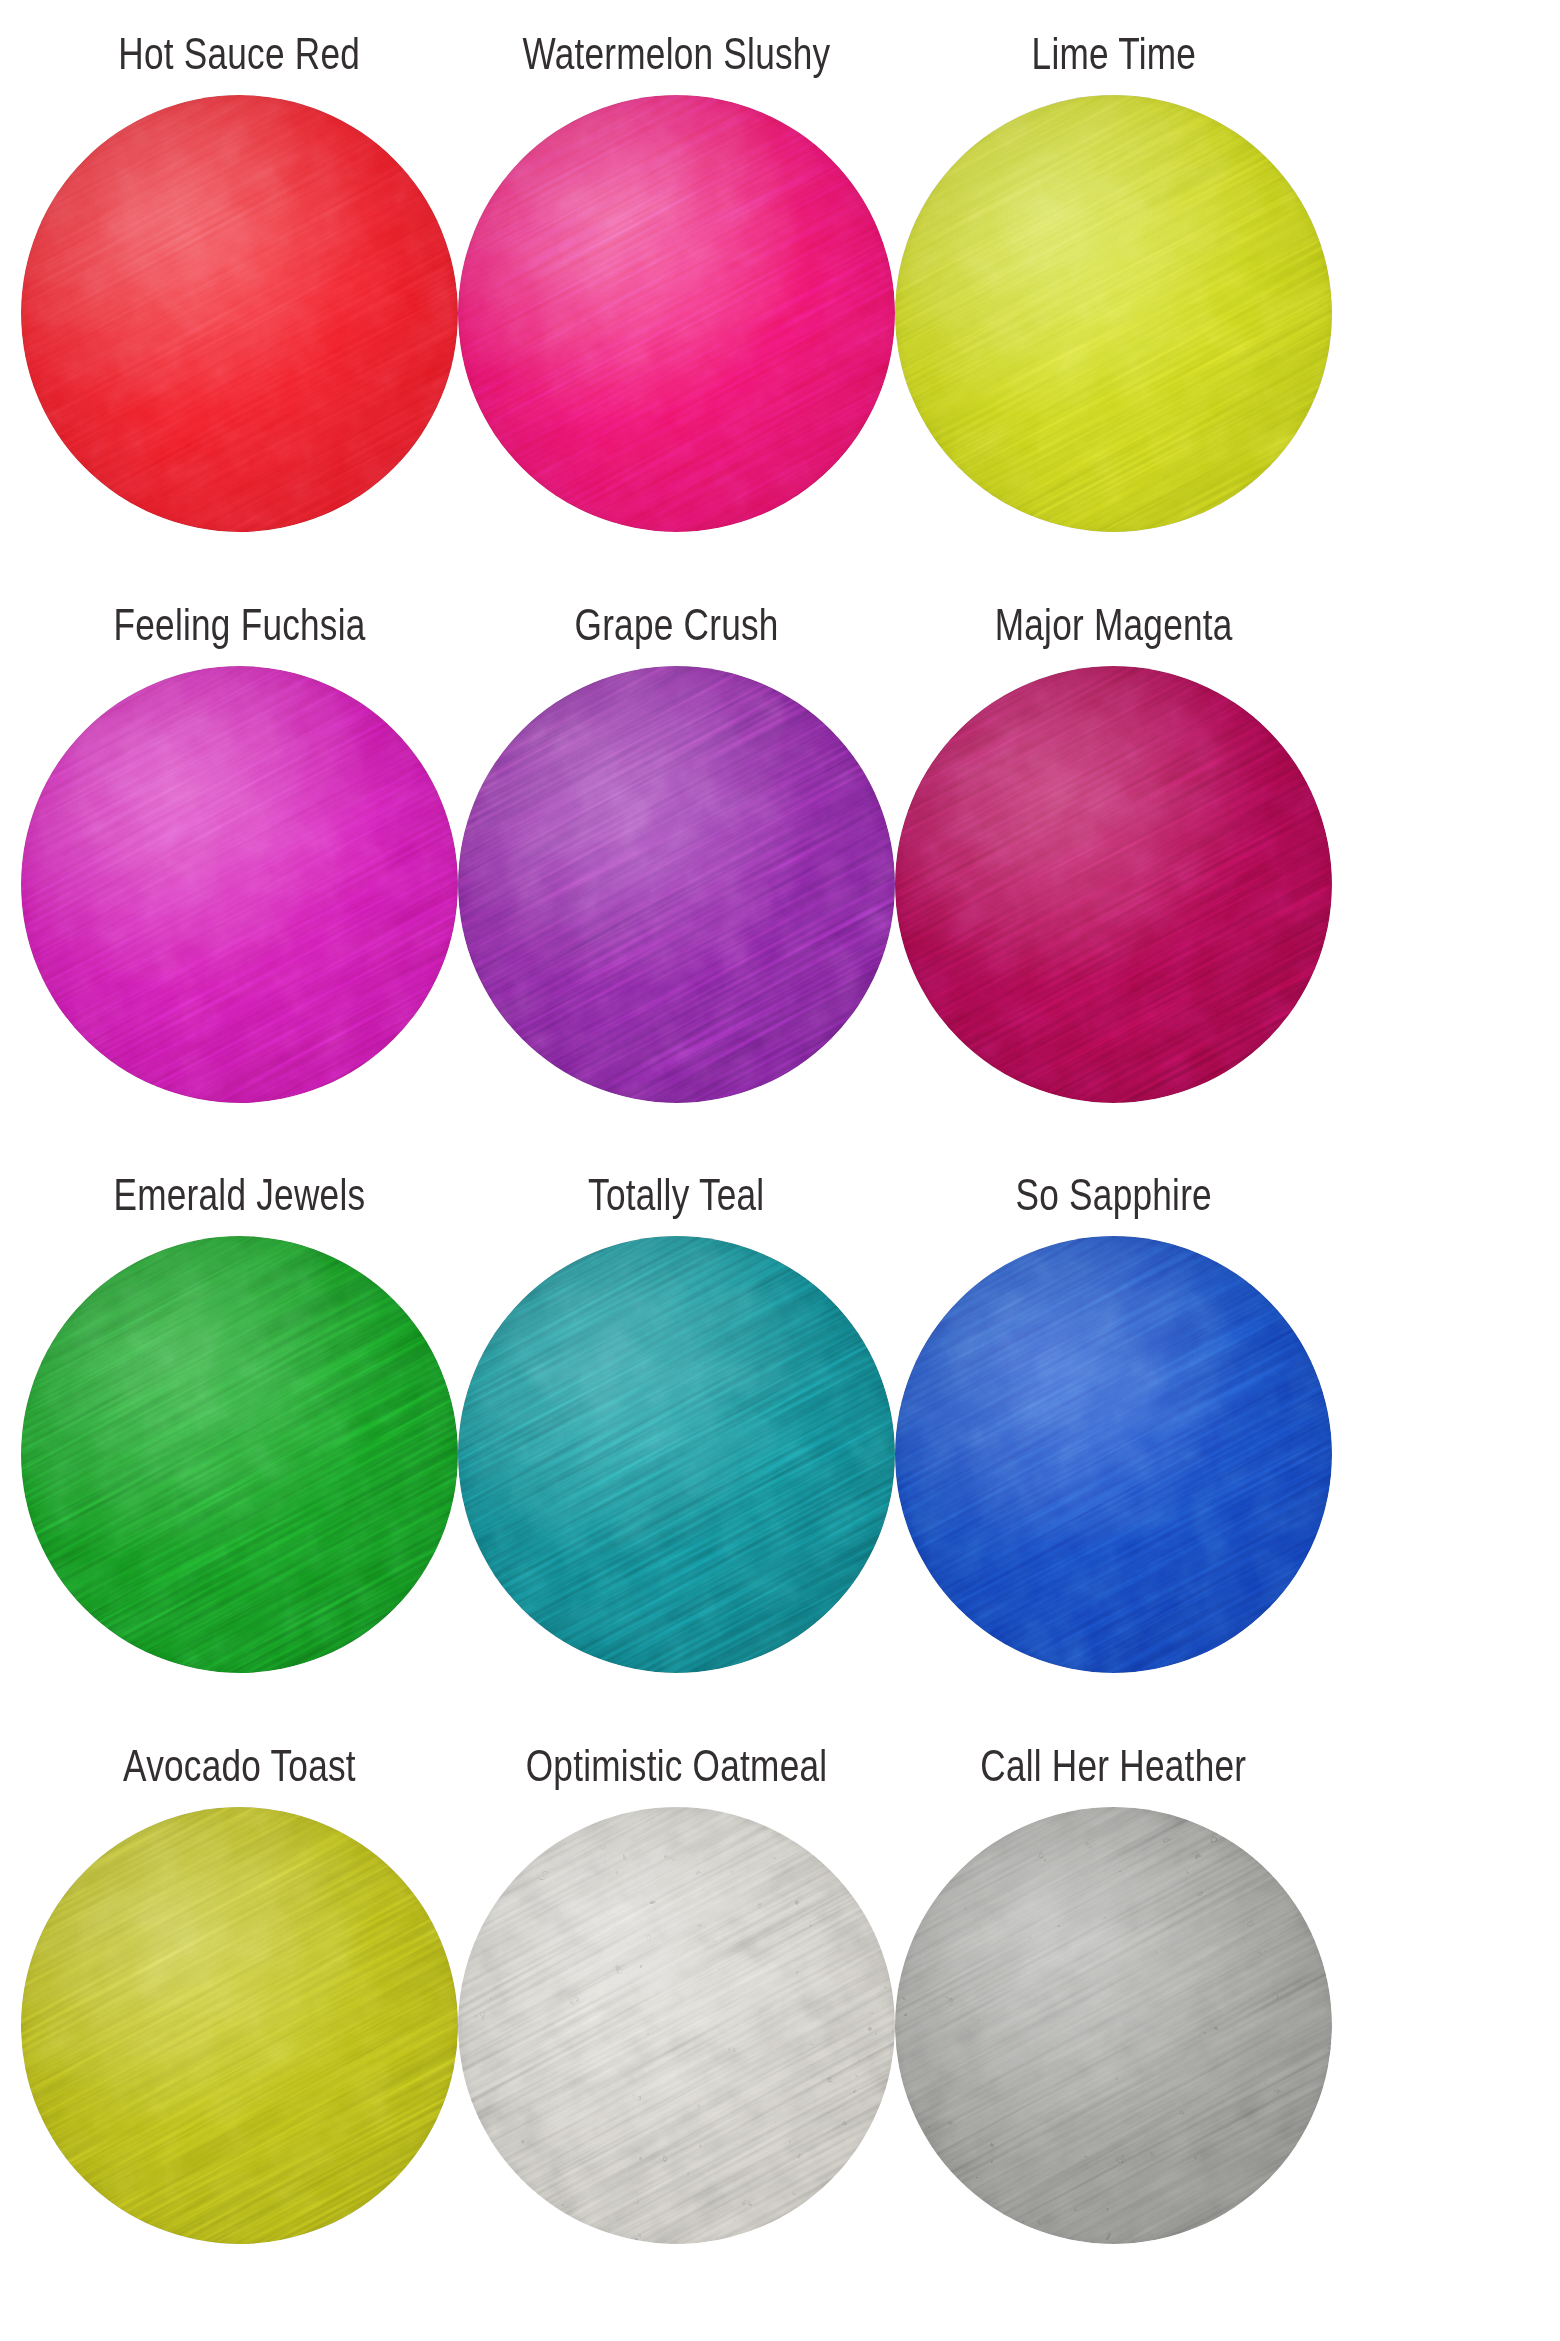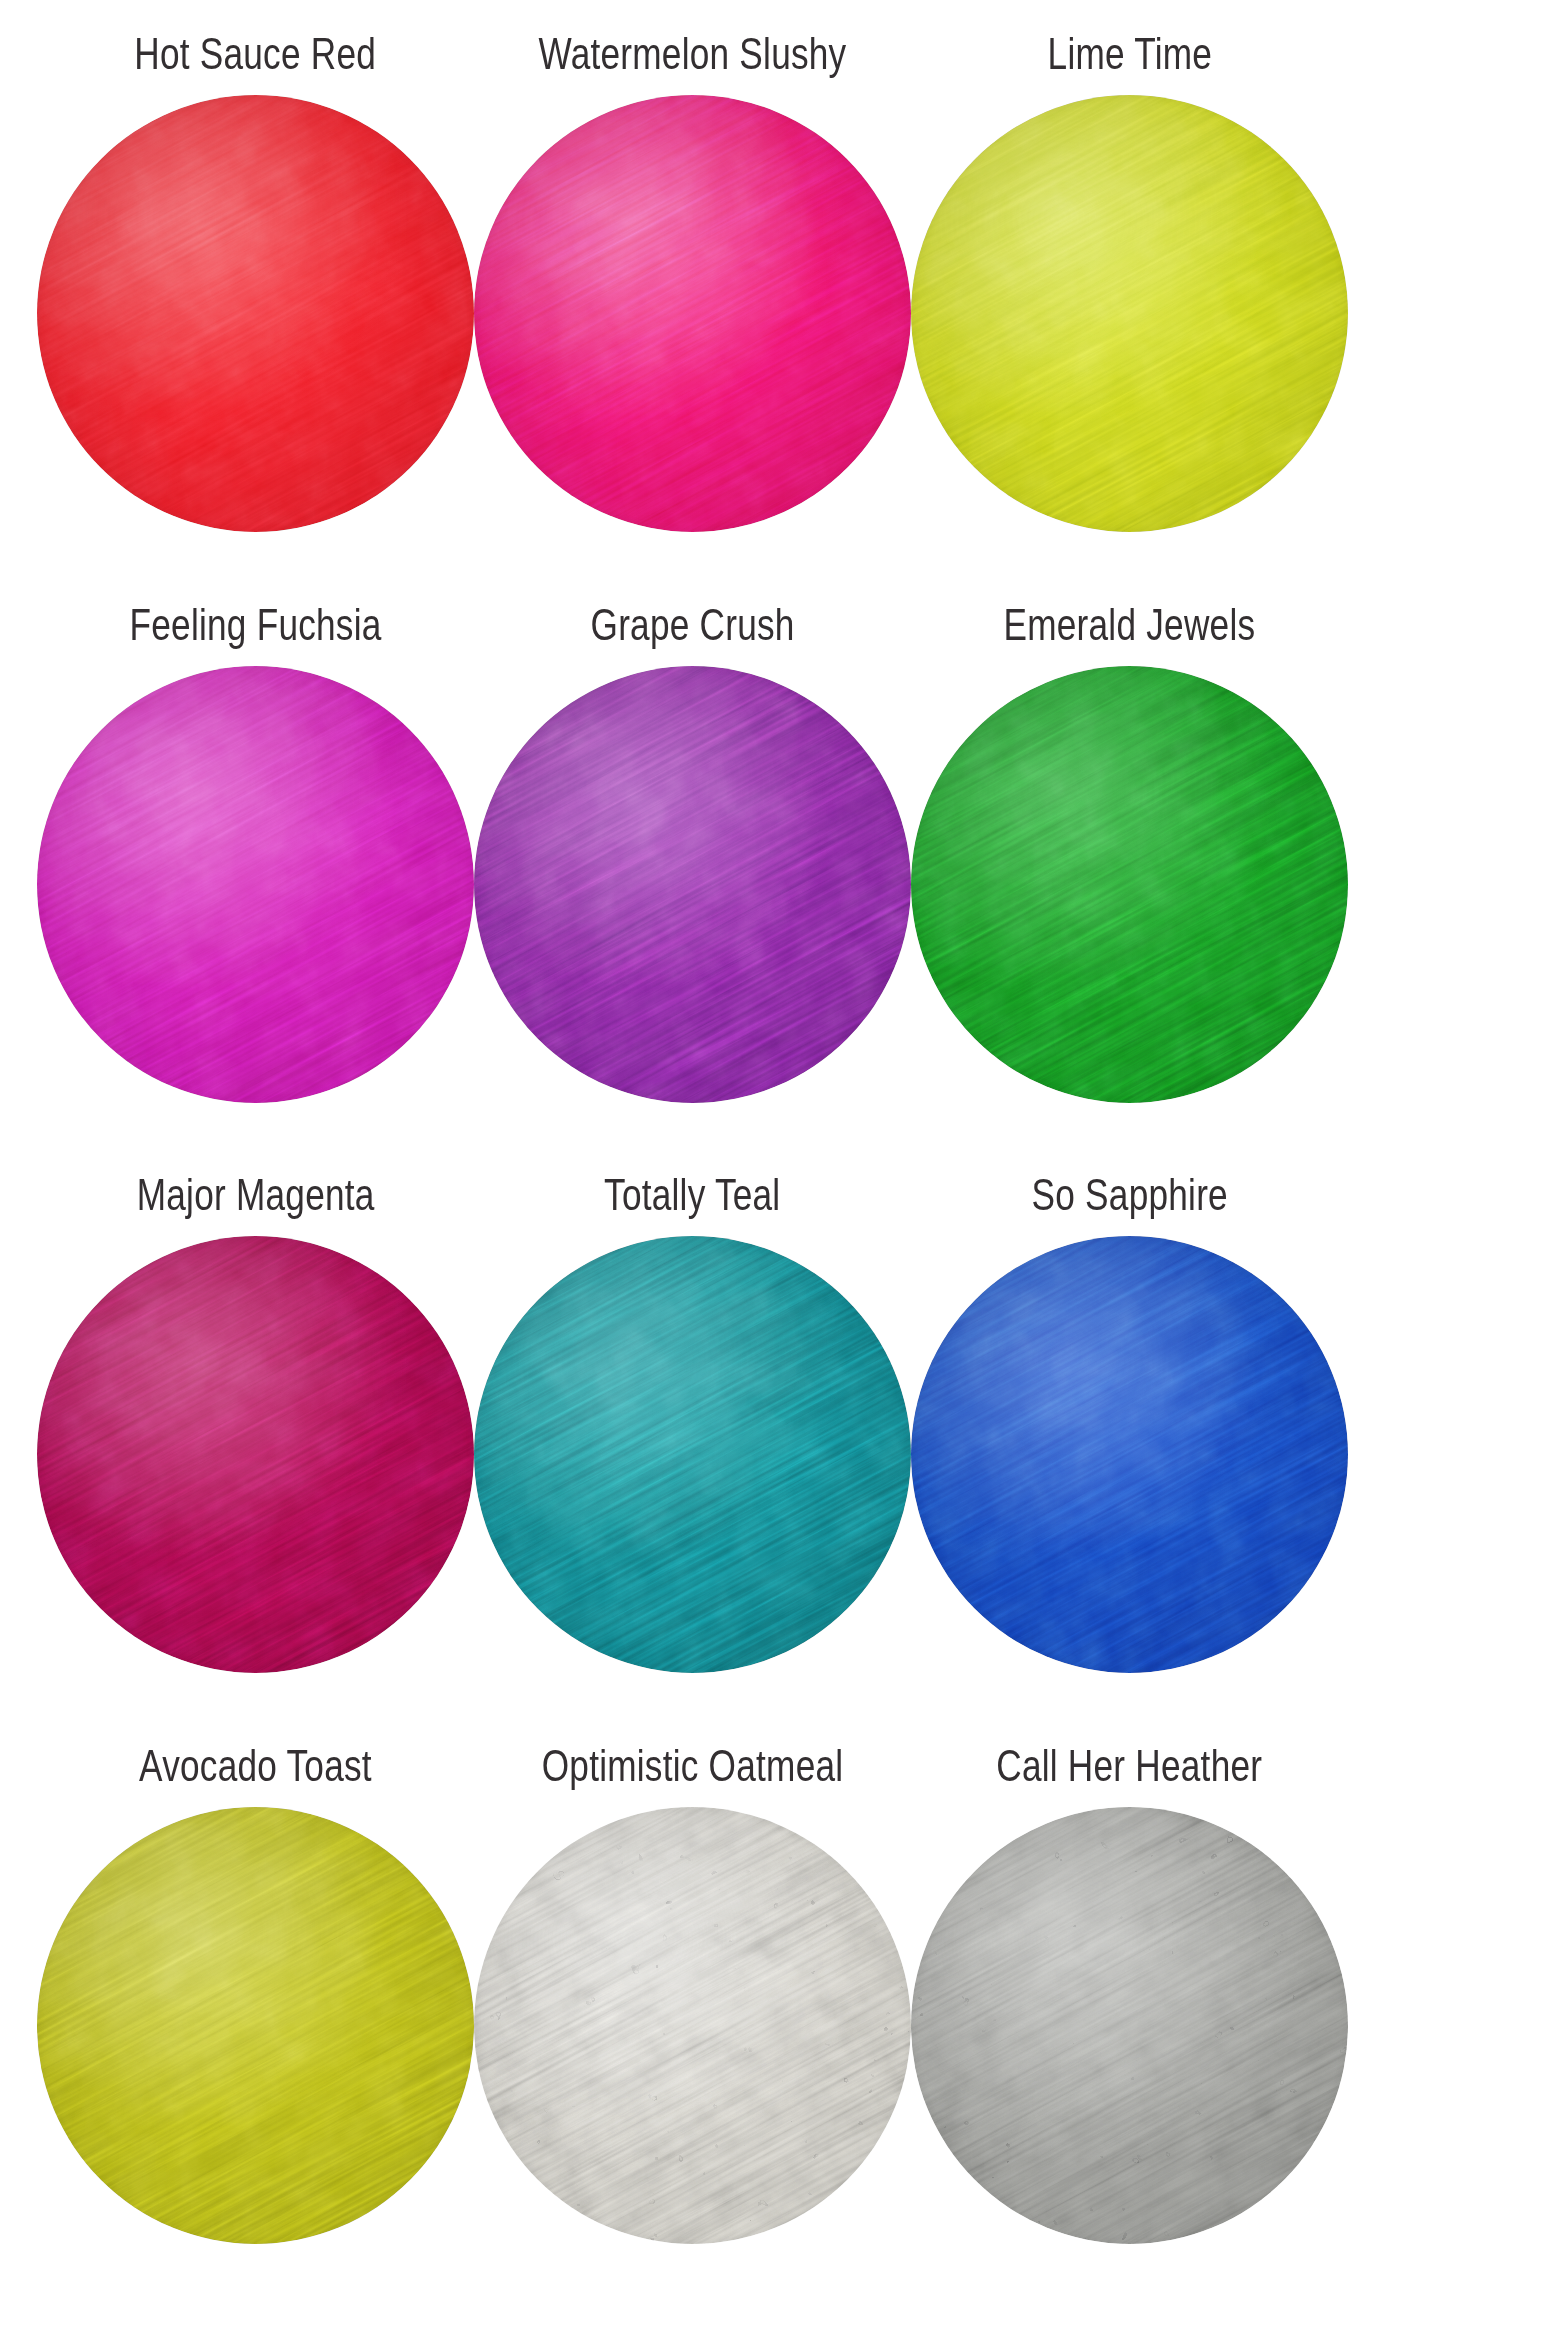--- a/index.html
+++ b/index.html
@@ -27,21 +27,20 @@
   .swatch-grid {
     display: grid;
     grid-template-columns: repeat(3, 1fr);
     grid-template-rows: repeat(4, 1fr);
     width: 1336px;
     height: 2342px;
     box-sizing: border-box;
     padding: 31px 21px 29px 21px;
     column-gap: 0px;
     row-gap: 0px;
-    margin-left: 16px;
   }
 
   .swatch-cell {
     position: relative;
     display: flex;
     flex-direction: column;
     align-items: center;
     justify-content: flex-start;
     box-sizing: border-box;
   }
@@ -310,20 +309,54 @@
                   </feComponentTransfer>
                 </filter>
                 <rect width="300" height="300" filter="url(#cld5)"></rect>
               </svg>
             </div>
             <div class="disc-sheen"></div>
             <div class="disc-edge"></div>
           </div>
         </div>
       </div>
+      <div class="swatch-cell row-2">
+        <div class="swatch-label">Major Magenta</div>
+        <div class="swatch-disc-wrap">
+          <div class="swatch-disc">
+            <div class="disc-base" style="background: radial-gradient(circle at 36% 30%, rgb(188, 36, 98) 0%, rgb(158, 8, 68) 46%, rgb(126, 5, 53) 100%);"></div>
+            <div class="disc-fibers">
+              <svg xmlns="http://www.w3.org/2000/svg" viewBox="0 0 300 300" preserveAspectRatio="none">
+                <filter id="fib6">
+                  <feTurbulence type="fractalNoise" baseFrequency="0.012 0.62" numOctaves="4" seed="46" result="t"></feTurbulence>
+                  <feColorMatrix in="t" type="saturate" values="0"></feColorMatrix>
+                  <feComponentTransfer>
+                    <feFuncA type="linear" slope="0.9"></feFuncA>
+                  </feComponentTransfer>
+                </filter>
+                <rect width="300" height="300" filter="url(#fib6)" transform="rotate(-28 150 150) scale(1.5) translate(-50 -50)"></rect>
+              </svg>
+            </div>
+            <div class="disc-fibers-soft">
+              <svg xmlns="http://www.w3.org/2000/svg" viewBox="0 0 300 300" preserveAspectRatio="none">
+                <filter id="cld6">
+                  <feTurbulence type="fractalNoise" baseFrequency="0.045" numOctaves="5" seed="68" result="t"></feTurbulence>
+                  <feColorMatrix in="t" type="saturate" values="0"></feColorMatrix>
+                  <feComponentTransfer>
+                    <feFuncA type="linear" slope="0.75"></feFuncA>
+                  </feComponentTransfer>
+                </filter>
+                <rect width="300" height="300" filter="url(#cld6)"></rect>
+              </svg>
+            </div>
+            <div class="disc-sheen"></div>
+            <div class="disc-edge"></div>
+          </div>
+        </div>
+      </div>
       <div class="swatch-cell row-3">
         <div class="swatch-label">Emerald Jewels</div>
         <div class="swatch-disc-wrap">
           <div class="swatch-disc">
             <div class="disc-base" style="background: radial-gradient(circle at 36% 30%, rgb(40, 167, 52) 0%, rgb(19, 139, 29) 46%, rgb(12, 109, 21) 100%);"></div>
             <div class="disc-fibers">
               <svg xmlns="http://www.w3.org/2000/svg" viewBox="0 0 300 300" preserveAspectRatio="none">
                 <filter id="fib7">
                   <feTurbulence type="fractalNoise" baseFrequency="0.012 0.62" numOctaves="4" seed="53" result="t"></feTurbulence>
                   <feColorMatrix in="t" type="saturate" values="0"></feColorMatrix>
@@ -337,54 +370,20 @@
             <div class="disc-fibers-soft">
               <svg xmlns="http://www.w3.org/2000/svg" viewBox="0 0 300 300" preserveAspectRatio="none">
                 <filter id="cld7">
                   <feTurbulence type="fractalNoise" baseFrequency="0.045" numOctaves="5" seed="73" result="t"></feTurbulence>
                   <feColorMatrix in="t" type="saturate" values="0"></feColorMatrix>
                   <feComponentTransfer>
                     <feFuncA type="linear" slope="0.75"></feFuncA>
                   </feComponentTransfer>
                 </filter>
                 <rect width="300" height="300" filter="url(#cld7)"></rect>
-              </svg>
-            </div>
-            <div class="disc-sheen"></div>
-            <div class="disc-edge"></div>
-          </div>
-        </div>
-      </div>
-      <div class="swatch-cell row-2">
-        <div class="swatch-label">Major Magenta</div>
-        <div class="swatch-disc-wrap">
-          <div class="swatch-disc">
-            <div class="disc-base" style="background: radial-gradient(circle at 36% 30%, rgb(188, 36, 98) 0%, rgb(158, 8, 68) 46%, rgb(126, 5, 53) 100%);"></div>
-            <div class="disc-fibers">
-              <svg xmlns="http://www.w3.org/2000/svg" viewBox="0 0 300 300" preserveAspectRatio="none">
-                <filter id="fib6">
-                  <feTurbulence type="fractalNoise" baseFrequency="0.012 0.62" numOctaves="4" seed="46" result="t"></feTurbulence>
-                  <feColorMatrix in="t" type="saturate" values="0"></feColorMatrix>
-                  <feComponentTransfer>
-                    <feFuncA type="linear" slope="0.9"></feFuncA>
-                  </feComponentTransfer>
-                </filter>
-                <rect width="300" height="300" filter="url(#fib6)" transform="rotate(-28 150 150) scale(1.5) translate(-50 -50)"></rect>
-              </svg>
-            </div>
-            <div class="disc-fibers-soft">
-              <svg xmlns="http://www.w3.org/2000/svg" viewBox="0 0 300 300" preserveAspectRatio="none">
-                <filter id="cld6">
-                  <feTurbulence type="fractalNoise" baseFrequency="0.045" numOctaves="5" seed="68" result="t"></feTurbulence>
-                  <feColorMatrix in="t" type="saturate" values="0"></feColorMatrix>
-                  <feComponentTransfer>
-                    <feFuncA type="linear" slope="0.75"></feFuncA>
-                  </feComponentTransfer>
-                </filter>
-                <rect width="300" height="300" filter="url(#cld6)"></rect>
               </svg>
             </div>
             <div class="disc-sheen"></div>
             <div class="disc-edge"></div>
           </div>
         </div>
       </div>
       <div class="swatch-cell row-3">
         <div class="swatch-label">Totally Teal</div>
         <div class="swatch-disc-wrap">

